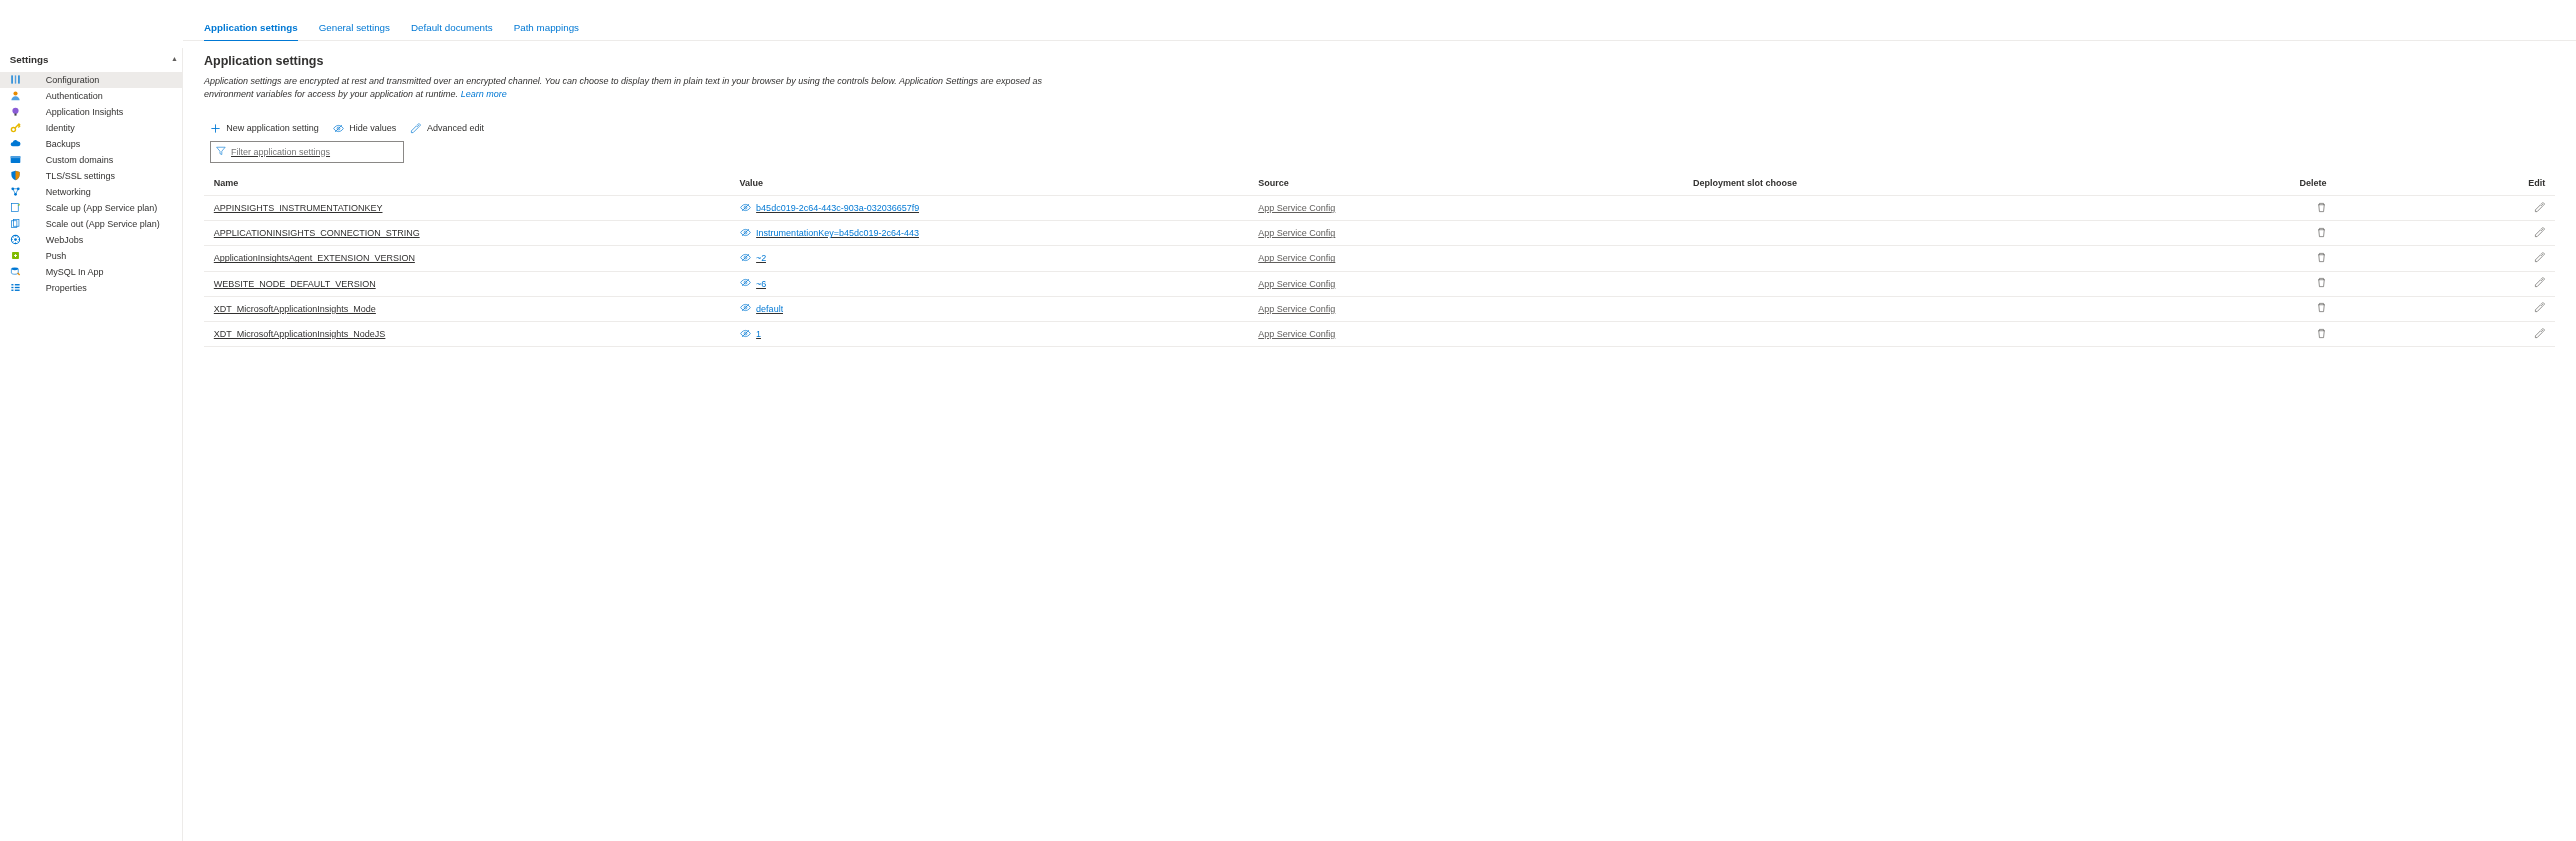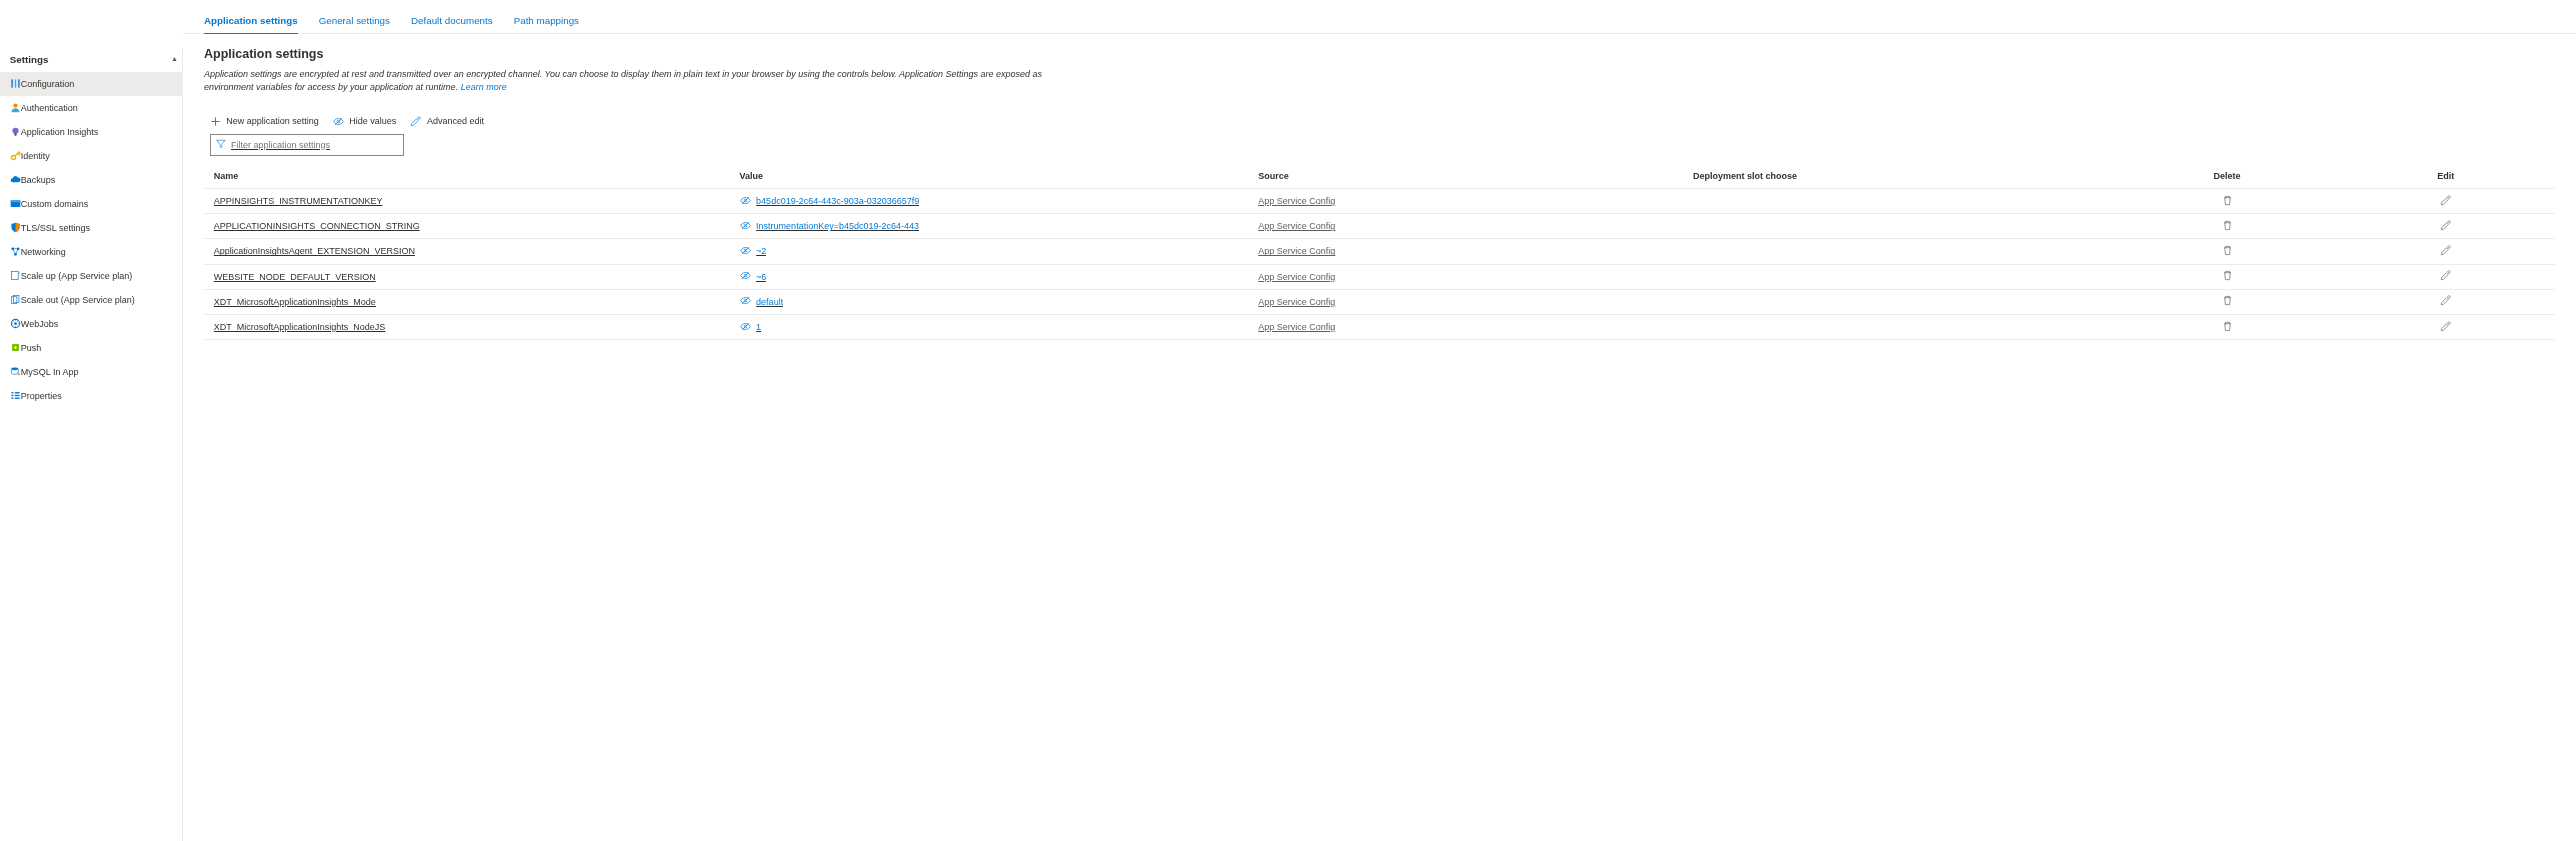--- a/index.html
+++ b/index.html
@@ -1,27 +1,27 @@
 <!DOCTYPE html>
 <html style="font-size:11px"><head>
 <meta charset="utf-8">
 <style>
 * { box-sizing: border-box; margin: 0; padding: 0; }
 body { font-family: "Segoe UI", -apple-system, sans-serif; font-size: 9px; color: #323130; background: #fff; display: flex; height: 100vh; overflow: hidden; }
 
 .sidebar { width: 183px; border-right: 0.7px solid #edebe9; background: #fff; position: relative; margin-top: 48px; }
 .sidebar-header { font-weight: 600; font-size: 9.8px; padding: 5.6px 9.8px 4.2px; }
 .sidebar-items { padding-top: 2.8px; }
-.sidebar-item { display: flex; align-items: center; height: 24px; padding: 0 9.8px; cursor: pointer; gap: 0; }
+.sidebar-item { display: flex; align-items: center; height: 16px; padding: 0 9.8px; cursor: pointer; gap: 25px; }
 .sidebar-item.active { background: #edebe9; }
 .sidebar-item .icon { width: 11px; height: 11px; display: flex; align-items: center; justify-content: center; flex-shrink: 0; }
 .sidebar-item .label { font-size: 9px; }
 .collapse-arrow { position: absolute; right: 4.2px; top: 7px; cursor: pointer; font-size: 7px; color: #605e5c; }
 
-.main { flex: 1; overflow: auto; padding: 5px 0 28px 0; }
+.main { flex: 1; overflow: auto; padding: 12px 0 28px 0; }
 .tabs { display: flex; gap: 21px; padding: 9.8px 0 0 21px; border-bottom: 0.7px solid #edebe9; margin-bottom: 12.5px; }
 .tab { color: #0078d4; font-size: 9.8px; padding-bottom: 7px; cursor: pointer; }
 .tab.active { font-weight: 600; border-bottom: 1.4px solid #0078d4; margin-bottom: -0.7px; }
 
 .content { padding: 0 21px; }
 .section-title { font-size: 12.5px; font-weight: 600; margin-bottom: 7px; }
 .section-desc { font-size: 9px; color: #323130; margin-bottom: 21px; line-height: 1.5; max-width: 857px; font-style: italic; }
 .section-desc a { color: #0078d4; text-decoration: none; }
 
 .toolbar { display: flex; align-items: flex-end; gap: 14px; margin-bottom: 7px; padding-left: 5.6px; }
@@ -32,21 +32,21 @@
 .filter-box .ficon { color: #0078d4; }
 .filter-box input { border: none; outline: none; flex: 1; font-size: 9px; color: #605e5c; }
 
 table { width: 100%; border-collapse: collapse; font-size: 9px; }
 th { text-align: left; font-weight: 600; padding: 5.6px 9.8px 7px; border-bottom: 0.7px solid #edebe9; }
 td { padding: 5.6px 9.8px; border-bottom: 0.7px solid #edebe9; vertical-align: middle; height: 24px; text-decoration: underline; }
 .col-name { width: 202px; }
 .col-value { width: 188px; }
 .col-source { width: 167px; }
 .col-slot { width: 167px; }
-.col-action { width: 84px; text-align: center; }
+.col-action { width: 84px; text-align: right; }
 .value-cell { display: flex; align-items: center; gap: 5.6px; color: #0078d4; white-space: nowrap; overflow: hidden; }
 .value-cell .txt { overflow: hidden; text-overflow: ellipsis; }
 .eye-icon { color: #0078d4; flex-shrink: 0; cursor: pointer; }
 .action-icon { color: #605e5c; cursor: pointer; display: inline-flex; }
 td.name-cell { color: #323130; white-space: nowrap; overflow: hidden; text-overflow: ellipsis; max-width: 202px; }
 td.source-cell { color: #605e5c; }
 </style>
 </head>
 <body>
 

